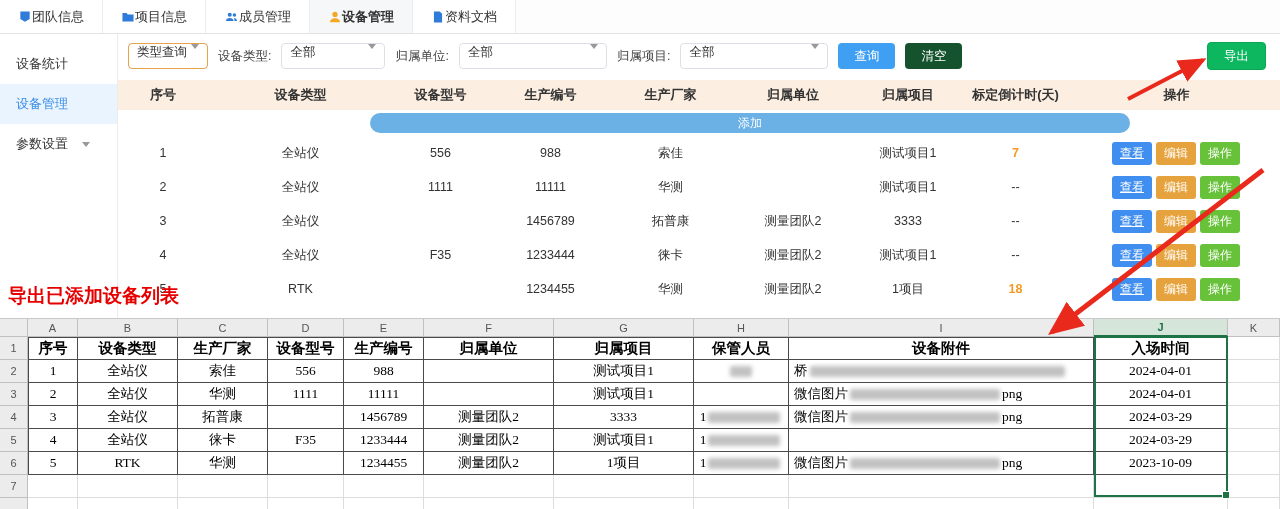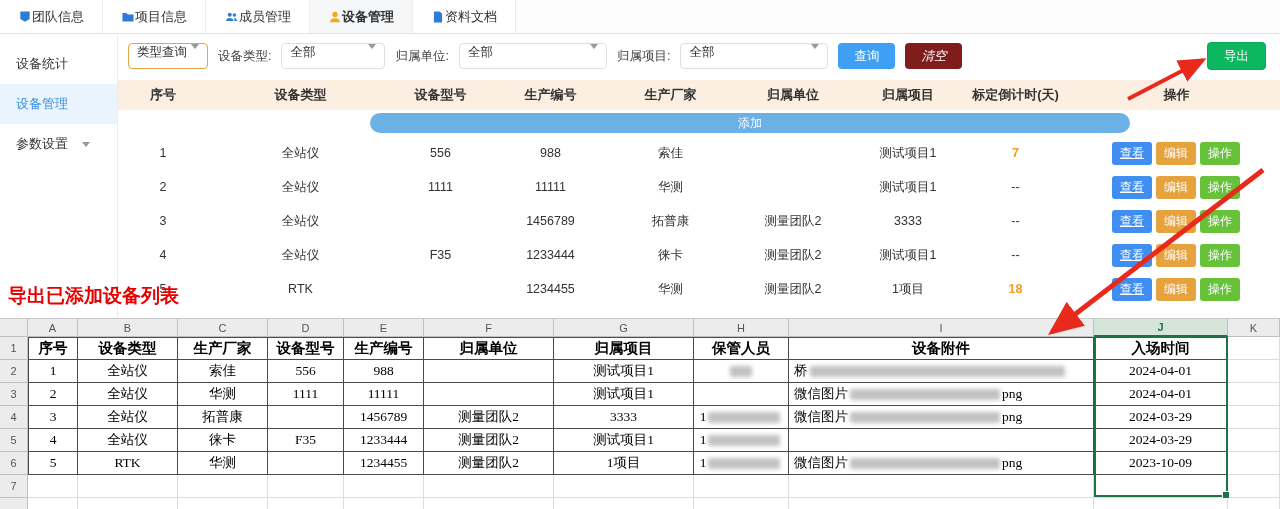--- a/index.html
+++ b/index.html
@@ -24,21 +24,21 @@
   
   .main { flex:1; position:relative; background:#fff; }
   .filterbar { display:flex; align-items:center; gap:10px; padding:8px 14px 8px 10px; font-size:12.5px; color:#444; }
   .select { display:inline-flex; justify-content:space-between; height:26px; padding:0 8px; border:1px solid #dcdfe6; border-radius:4px; background:#fff; color:#333; font-size:12.5px; cursor:pointer; }
   .select.type-q { width:80px; border-color:#e8a24a; }
   .select.w100 { width:104px; }
   .select.w140 { width:148px; }
   .caret { width:0; height:0; border-left:4px solid transparent; border-right:4px solid transparent; border-top:5px solid #999; display:inline-block; }
   .btn { border:none; height:26px; padding:0 16px; border-radius:4px; color:#fff; font-size:12.5px; cursor:pointer; font-family:inherit; }
   .btn.blue { background:#3f9ff2; }
-  .btn.gray { background:#7f1d1d;font-style:italic; }
+  .btn.gray { background:#14532d; }
   .btn.green { background:#0db760; border:1px solid #0aa854; height:28px; margin-left:auto; }
 
   
   .dt-head { display:grid; grid-template-columns:90px 185px 95px 125px 115px 130px 100px 115px auto; height:30px; align-items:center; background:#fcefe2; font-size:13px; font-weight:bold; color:#333; margin-top:2px; }
   .hcell { text-align:center; }
   .add-row { padding:3px 0; }
   .add-btn { margin-left:252px; width:760px; height:20px; border-radius:10px; background:#6cb1e6; color:#fff; font-size:12px; display:flex; align-items:center; justify-content:center; cursor:pointer; }
   .drow { display:grid; grid-template-columns:90px 185px 95px 125px 115px 130px 100px 115px auto; height:34px; align-items:center; font-size:12.5px; color:#333; }
   .dcell { text-align:center; }
   .cd-orange { color:#f59a23; font-weight:bold; }

